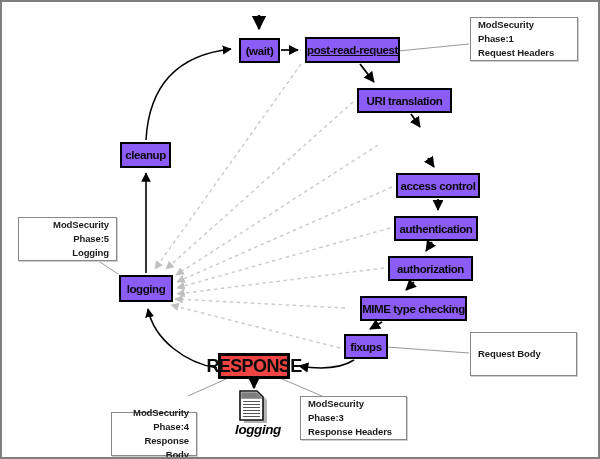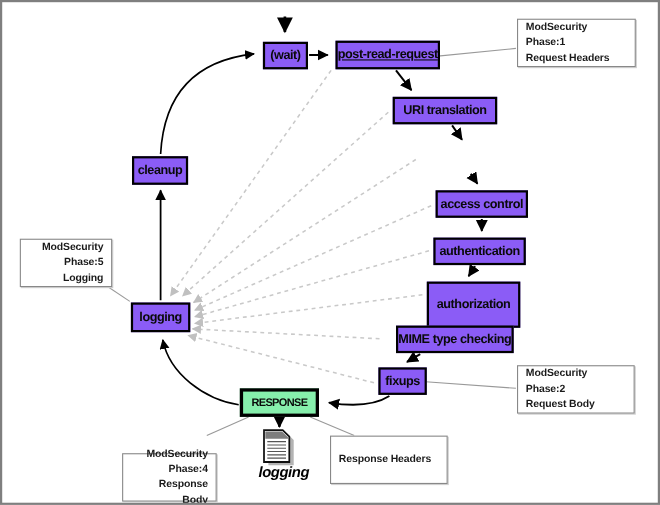--- a/index.html
+++ b/index.html
@@ -21,22 +21,22 @@
     display:flex;align-items:center;justify-content:center;
     font-weight:bold;
     font-size:11.5px;
     letter-spacing:-0.4px;
     color:#0a0a0a;
     white-space:nowrap;
     z-index:2;
   }
   .node.emph{
     border-width:3px;
-    background:#86efac;
-    font-size:10px;
+    background:#ef4444;
+    font-size:18px;
     letter-spacing:-0.6px;
   }
   .ann{
     position:absolute;
     box-sizing:border-box;
     border:1px solid #888;
     background:#fff;
     box-shadow:1px 1px 0 #cfcfcf;
     font-weight:bold;
     font-size:9.5px;
@@ -124,42 +124,42 @@
         <line x1="3" y1="25.5" x2="20" y2="25.5"></line>
       </g>
     </g>
   </svg>
 
   <div class="node" style="left:237px;top:36px;width:41px;height:25px;">(wait)</div>
   <div class="node" style="left:303px;top:35px;width:95px;height:26px;text-decoration:underline;">post-read-request</div>
   <div class="node" style="left:355px;top:86px;width:95px;height:25px;">URI translation</div>
   <div class="node" style="left:394px;top:171px;width:84px;height:25px;">access control</div>
   <div class="node" style="left:392px;top:214px;width:84px;height:25px;">authentication</div>
-  <div class="node" style="left:386px;top:254px;width:85px;height:42px;">authorization</div>
+  <div class="node" style="left:386px;top:254px;width:85px;height:25px;">authorization</div>
   <div class="node" style="left:347px;top:294px;width:107px;height:25px;margin-left:11px;">MIME type checking</div>
   <div class="node" style="left:342px;top:332px;width:44px;height:25px;">fixups</div>
   <div class="node emph" style="left:216px;top:351px;width:72px;height:26px;">RESPONSE</div>
   <div class="node" style="left:117px;top:273px;width:54px;height:27px;">logging</div>
   <div class="node" style="left:118px;top:140px;width:51px;height:26px;">cleanup</div>
 
   <div class="ann" style="left:468px;top:15px;width:108px;height:42px;">
     <div>ModSecurity Phase:1</div>
     <div>Request Headers</div>
   </div>
   <div class="ann" style="left:468px;top:330px;width:107px;height:40px;">
-    <div>ModSecurity Phase:2</div>
     <div>Request Body</div>
   </div>
   <div class="ann" style="left:298px;top:394px;width:107px;height:44px;">
+    <div>ModSecurity Phase:3</div>
     <div>Response Headers</div>
   </div>
   <div class="ann right" style="left:109px;top:410px;width:86px;height:44px;">
     <div>ModSecurity Phase:4</div>
     <div>Response Body</div>
   </div>
-  <div class="ann right" style="left:16px;top:215px;width:84px;height:41px;">
+  <div class="ann right" style="left:16px;top:215px;width:99px;height:41px;">
     <div>ModSecurity Phase:5</div>
     <div>Logging</div>
   </div>
 
   <div class="doc-label" style="left:218px;top:420px;width:76px;">logging</div>
 
 </div>
 
 </body></html>

